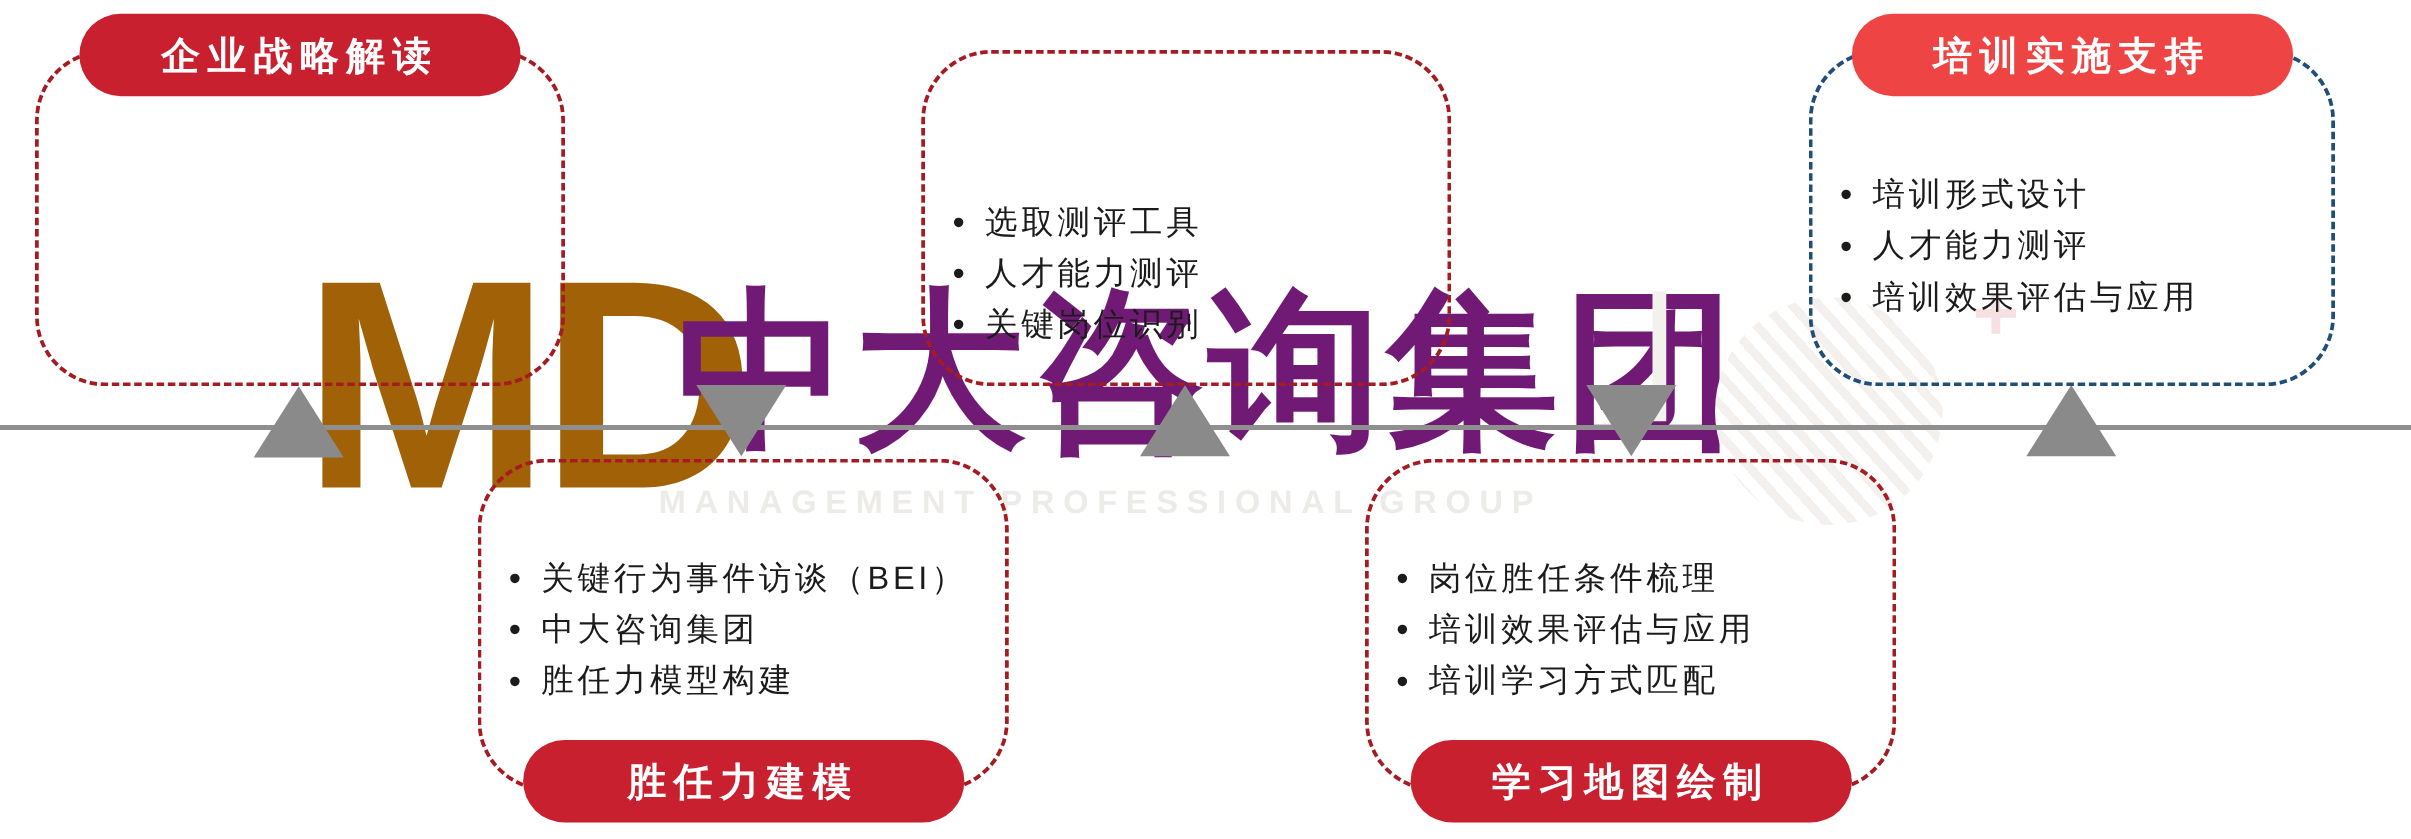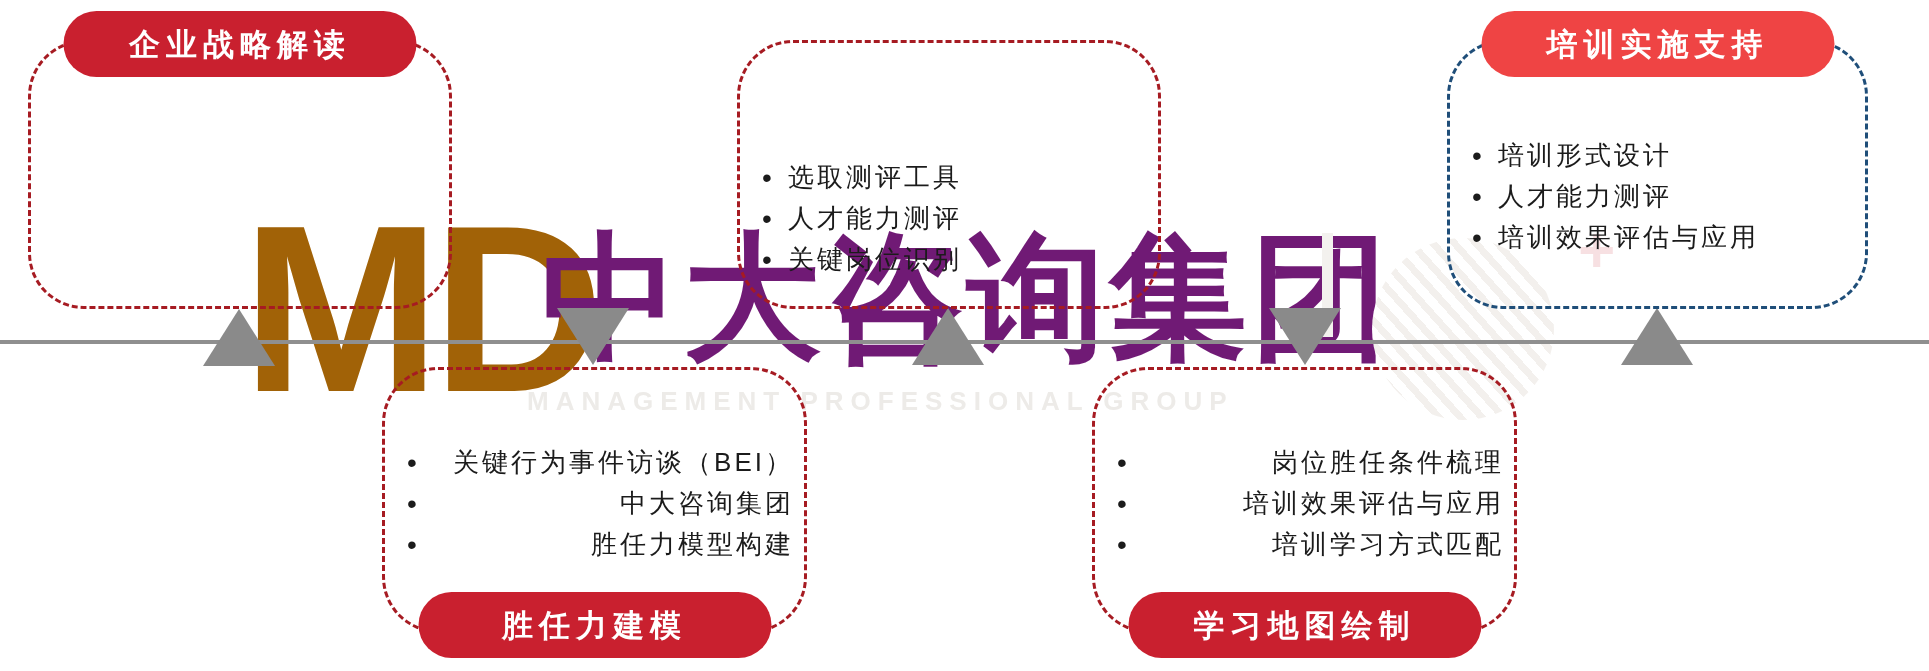--- a/index.html
+++ b/index.html
@@ -31,21 +31,21 @@
   .pill{position:absolute;left:50%;transform:translateX(-50%);width:353px;height:66px;
     border-radius:33px;background:#c9202f;display:flex;align-items:center;justify-content:center;z-index:4;}
   .box.top .pill{top:-32px;}
   .box.bottom .pill{bottom:-28px;}
   .box.blue .pill{background:#ef4444;}
   .pill span{color:#ffffff;font-size:31px;font-weight:bold;letter-spacing:6px;line-height:1;}
 
   .items{list-style:none;margin:0;padding:0 10px 0 48px;}
   .box.top .items{margin-top:114px;}
   .box.top.four .items{margin-top:92px;}
-  .box.bottom .items{margin-top:72px;text-align:right;}
+  .box.bottom .items{margin-top:72px;}
   .items li{position:relative;font-size:26px;line-height:41px;color:#1b1b1b;letter-spacing:3px;white-space:nowrap;}
   .items li::before{content:"•";position:absolute;left:-26px;top:0;font-size:28px;color:#1b1b1b;}
 </style>
 </head>
 <body>
 
 <div id="stage">
 
   <div class="wm wm-md">MD</div>
   <div class="wm wm-cn">中大咨询集团</div>

